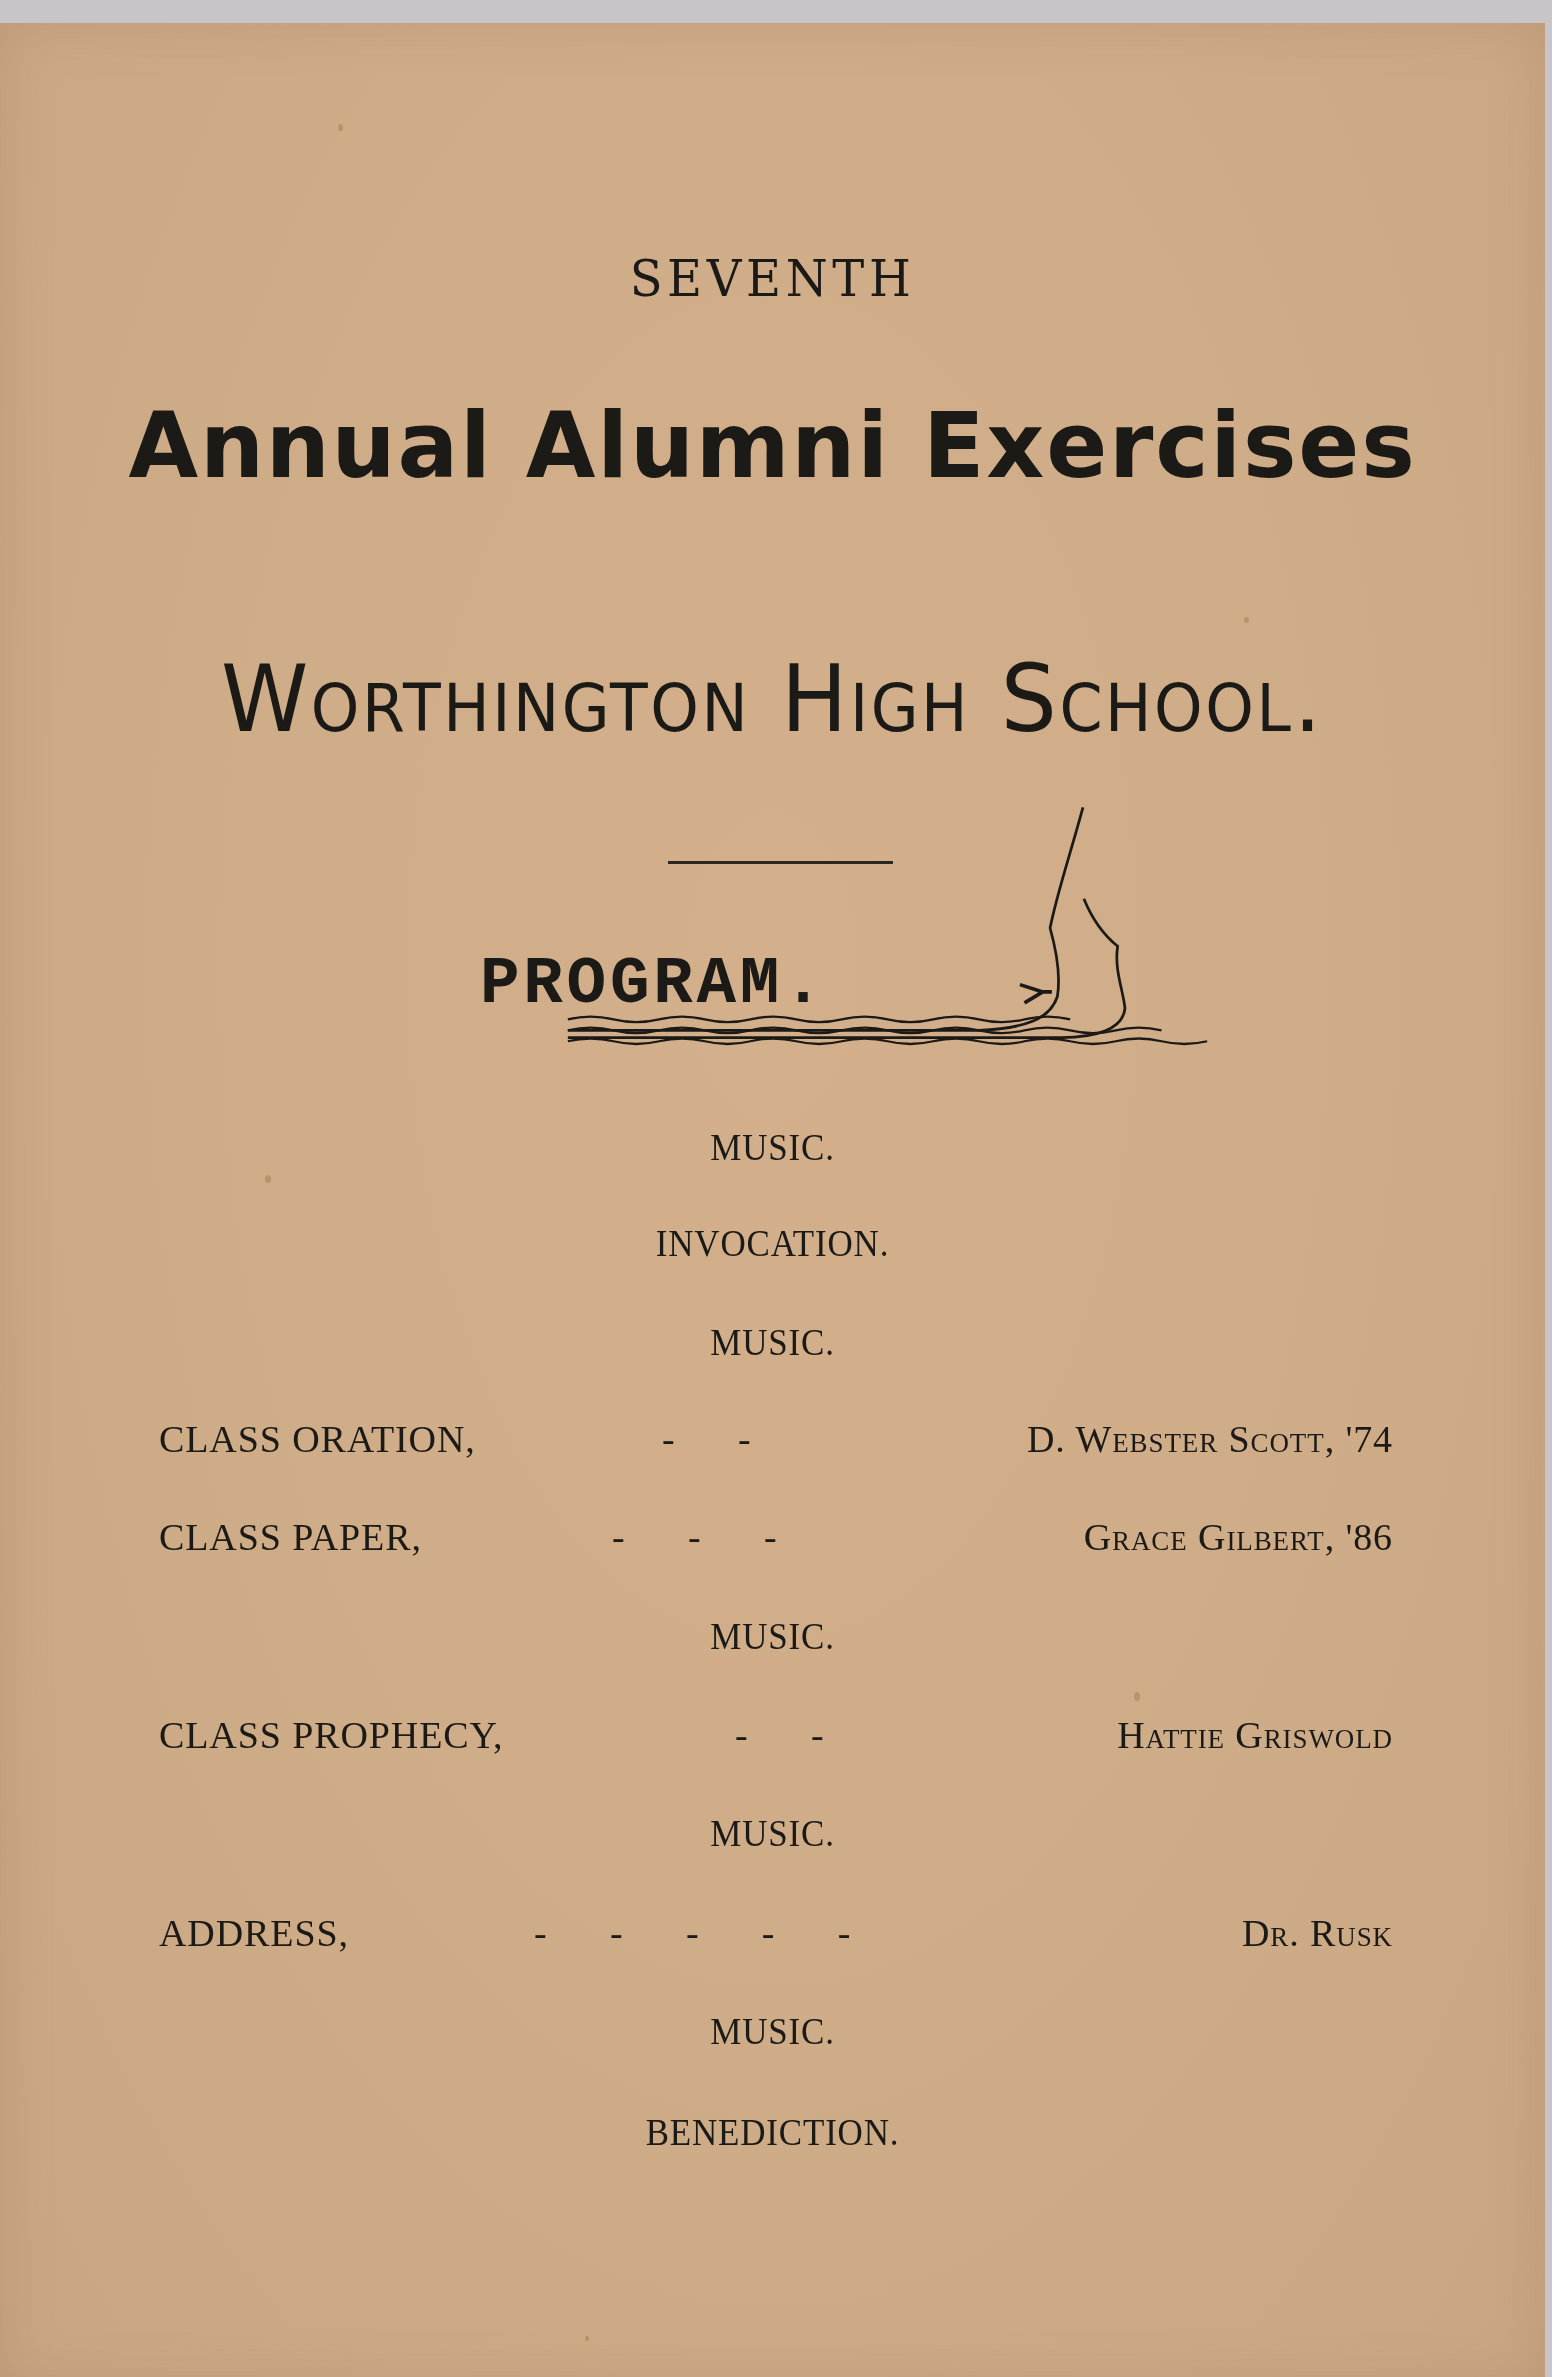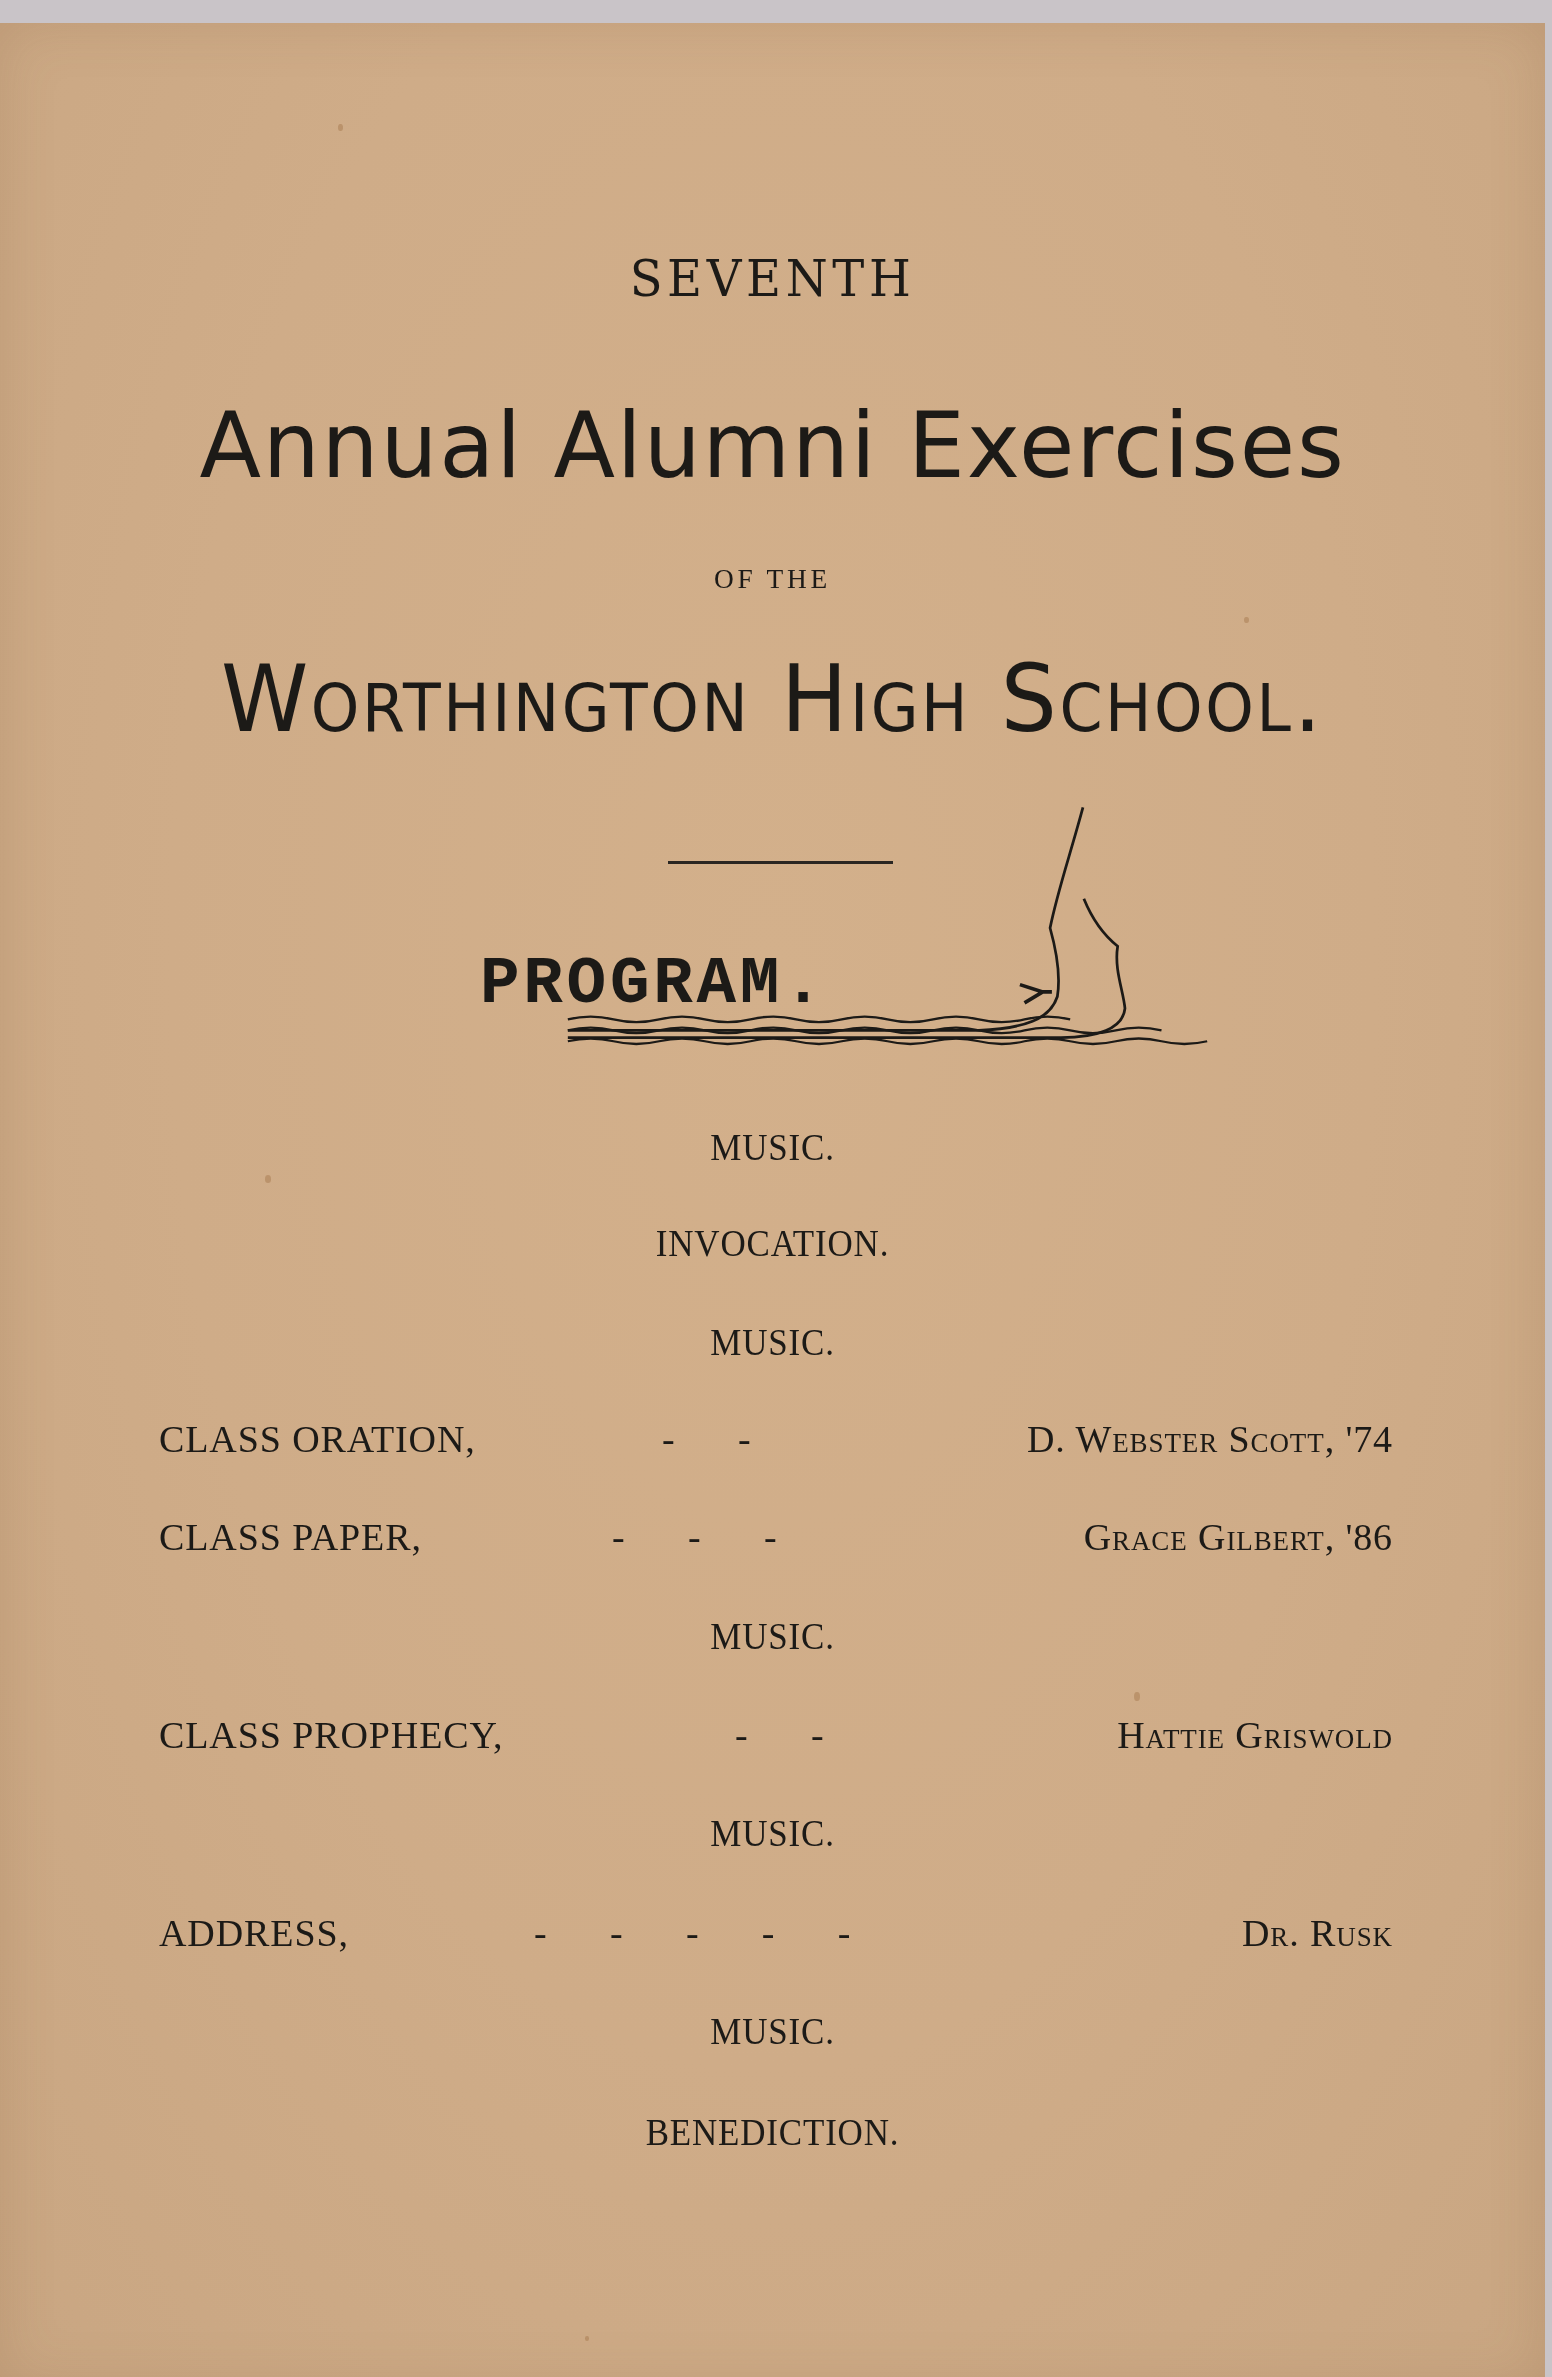--- a/index.html
+++ b/index.html
@@ -19,21 +19,21 @@
   .center-line {
     position: absolute; left: 0; width: 100%; text-align: center;
   }
   .seventh {
     top: 227px; font-size: 48px; letter-spacing: 4.6px;
     font-family: "DejaVu Serif", serif; font-weight: normal;
     transform: scaleY(1.05);
   }
   .annual {
     top: 370px; font-size: 90px; letter-spacing: 1.8px;
-    font-family: "DejaVu Sans", sans-serif; font-weight: 400;
+    font-family: "DejaVu Sans", sans-serif; font-weight: 700;
   }
   .of-the {
     top: 541px; font-size: 27.4px; letter-spacing: 3.7px;
   }
   .school {
     top: 622px; font-size: 93px; letter-spacing: 2.7px;
     font-family: "DejaVu Sans", sans-serif; font-variant: small-caps;
     transform: scaleX(0.95);
   }
   .rule {
@@ -60,21 +60,20 @@
 
 <div class="card">
   <div class="speck" style="left:338px;top:101px;width:4.6px;height:7.3px;"></div>
   <div class="speck" style="left:265px;top:1152px;width:6.4px;height:8.2px;"></div>
   <div class="speck" style="left:1244px;top:594px;width:4.6px;height:6.4px;"></div>
   <div class="speck" style="left:1134px;top:1669px;width:5.5px;height:9.1px;"></div>
   <div class="speck" style="left:585px;top:2313px;width:3.7px;height:4.6px;"></div>
 
   <div class="center-line seventh">SEVENTH</div>
   <div class="center-line annual">Annual Alumni Exercises</div>
-  <div class="center-line of-the">OF THE</div>
   <div class="center-line school">Worthington High School.</div>
 
   <div class="rule"></div>
 
   <svg class="ornament" width="677" height="274" viewBox="0 0 740 300">
     <path d="M584 18 C570 70 556 110 548 150 C555 175 560 200 556 225 C548 250 520 260 470 262 L20 262" fill="none" stroke="#1c1a17" stroke-width="3"></path>
     <path d="M585 118 C596 145 612 162 622 170 C618 195 628 218 630 238 C628 260 600 270 560 270 L20 270" fill="none" stroke="#1c1a17" stroke-width="3"></path>
     <path d="M20 250 q25 -6 50 0 t50 0 t50 0 t50 0 t50 0 t50 0 t50 0 t50 0 t50 0 t50 0 t50 0" fill="none" stroke="#1c1a17" stroke-width="2.5"></path>
     <path d="M20 262 q25 -6 50 0 t50 0 t50 0 t50 0 t50 0 t50 0 t50 0 t50 0 t50 0 t50 0 t50 0 t50 0 t50 0" fill="none" stroke="#1c1a17" stroke-width="2.5"></path>
     <path d="M20 274 q25 -6 50 0 t50 0 t50 0 t50 0 t50 0 t50 0 t50 0 t50 0 t50 0 t50 0 t50 0 t50 0 t50 0 t50 0" fill="none" stroke="#1c1a17" stroke-width="2.5"></path>

